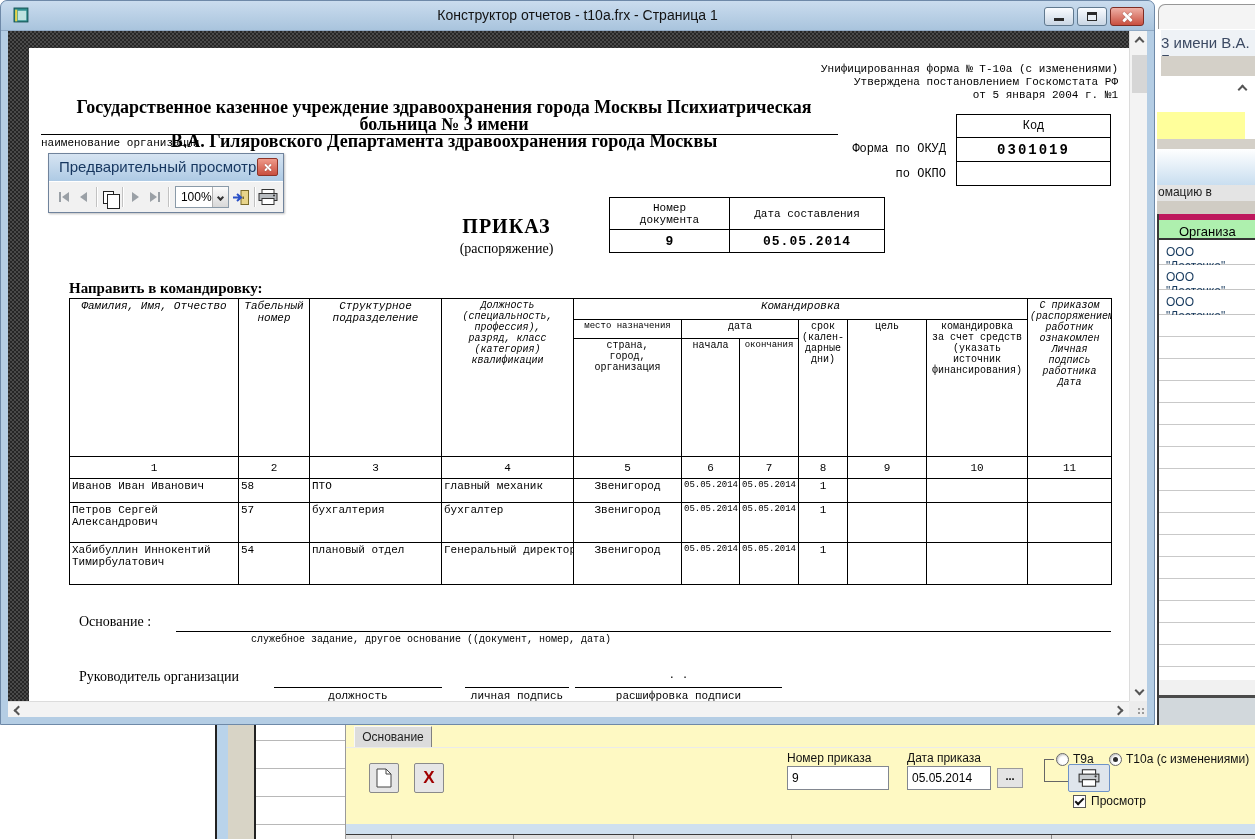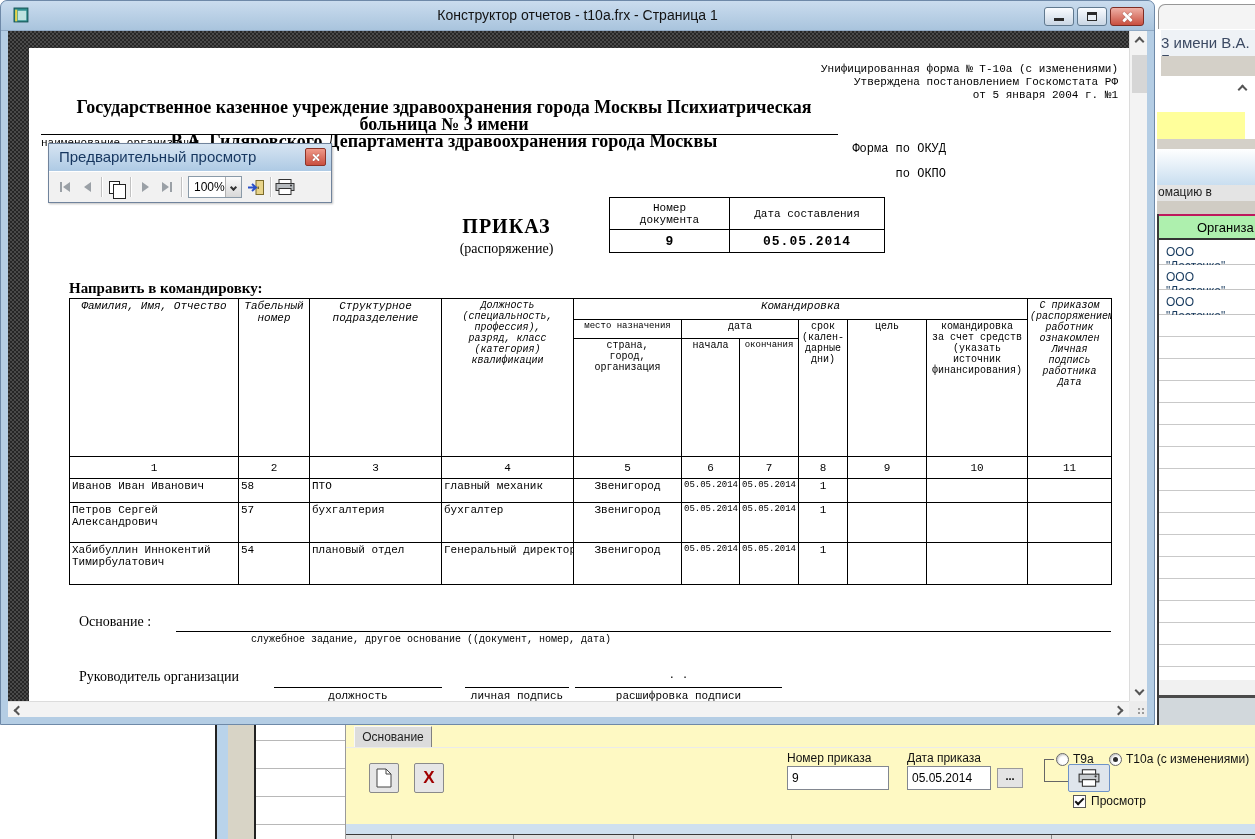--- a/index.html
+++ b/index.html
@@ -20,22 +20,22 @@
   .bgw-band1{left:6px;top:56px;right:0;height:20px;background:#d4d0c8;}
   .bgw-white{left:6px;top:76px;right:0;height:36px;background:#fff;}
   .bgw-yellow{left:2px;top:112px;width:88px;height:27px;background:#ffff9b;}
   .bgw-band2{left:2px;top:139px;right:0;height:10px;background:#d4d0c8;}
   .bgw-grad{left:2px;top:149px;right:0;height:36px;background:linear-gradient(#ffffff,#c9def0);}
   .bgw-note{left:2px;top:185px;right:0;height:16px;background:#e4e4e4;
     font-size:12px;color:#1c1c1c;padding-left:1px;}
   .bgw-band3{left:2px;top:201px;right:0;height:13px;background:#d0ccc4;}
   .bgw-table{left:2px;top:214px;right:0;bottom:0;border-left:2px solid #3a3a3a;}
   .bgw-green{left:0;top:0;right:0;height:26px;background:#aef0ae;
-    border-top:2px solid #be185d;border-bottom:2px solid #333;
-    font-size:13px;color:#000;padding:4px 0 0 38px;}
+    border-top:6px solid #be185d;border-bottom:2px solid #333;
+    font-size:13px;color:#000;padding:4px 0 0 20px;}
   .bgw-row{left:0;right:0;height:25px;background:#fff;border-bottom:1px solid #c4c4c4;
     font-size:12px;color:#173a5e;padding:5px 0 0 7px;}
   .bgw-empty{left:0;right:0;top:101px;height:365px;top:101px;
     background:repeating-linear-gradient(to bottom,#fff 0 21px,#c9c9c9 21px 22px);}
   .bgw-hatch{left:0;right:0;top:466px;height:15px;background:#f1f1f1;}
   .bgw-dark{left:0;right:0;top:481px;height:3px;background:#4a4a4a;}
   .bgw-bottom{left:0;right:0;top:484px;bottom:0;background:#d2d8dc;}
   .chev{display:inline-block;width:7px;height:7px;border-right:2px solid #555;border-bottom:2px solid #555;}
   .chev-up{transform:rotate(-135deg);}
   .chev-down{transform:rotate(45deg);}
@@ -132,21 +132,21 @@
   td.c{text-align:center;}
   .basis{left:50px;top:566px;font-size:14px;}
   .basisline{left:147px;top:583px;width:935px;border-bottom:1px solid #000;height:1px;}
   .basiscap{left:222px;top:586px;font-size:10px;}
   .mgr{left:50px;top:621px;font-size:14px;}
   .sdots{left:546px;top:621px;width:207px;text-align:center;font-size:11px;}
   .sline{top:639px;border-bottom:1px solid #000;height:1px;}
   .scap{top:642px;text-align:center;font-size:11px;}
 
   
-  #ptb{left:48px;top:143px;width:284px;height:60px;border:1px solid #70839c;background:#f1f1f1;
+  #ptb{left:48px;top:153px;width:236px;height:60px;border:1px solid #70839c;background:#f1f1f1;
     box-shadow:1px 1px 2px rgba(0,0,0,.25);}
   .ptb-title{left:0;top:0;right:0;height:27px;background:linear-gradient(#d6e4f2,#aecae4);
     font-size:15px;color:#16365f;padding:4px 0 0 10px;}
   .ptb-close{right:5px;top:4px;width:21px;height:18px;background:linear-gradient(#ef9a8a,#c94f3f);
     border:1px solid #8d3428;border-radius:2px;display:flex;align-items:center;justify-content:center;}
   .ptb-close .xglyph{width:9px;height:9px;}
   .ptb-close .xglyph::before,.ptb-close .xglyph::after{left:3.5px;height:9px;width:2px;}
   .ptb-body{left:0;top:27px;right:0;height:31px;display:flex;align-items:center;padding:0 5px;
     border-top:1px solid #fff;}
   .tbtn{width:22px;height:22px;display:flex;align-items:center;justify-content:center;gap:1px;}
@@ -273,20 +273,33 @@
 
     <div class="abs page">
       <div class="abs note mono pre">Унифицированная форма № Т-10а (с изменениями)
 Утверждена постановлением Госкомстата РФ
 от 5 января 2004 г. №1</div>
       <div class="abs org serif pre">Государственное казенное учреждение здравоохранения города Москвы Психиатрическая больница № 3 имени
 В.А. Гиляровского Департамента здравоохранения города Москвы</div>
       <div class="abs orgline"></div>
       <div class="abs orgcap mono">наименование организации</div>
 
+      <table class="doc mono" style="left:927px;top:66px;width:155px;">
+        <tbody>
+            <tr style="height:23px;">
+              <td style="text-align:center;font-size:12px;">Код</td>
+            </tr>
+        <tr style="height:24px;">
+              <td style="text-align:center;font-size:14px;font-weight:bold;letter-spacing:2px;">0301019</td>
+            </tr>
+        <tr style="height:24px;">
+              <td></td>
+            </tr>
+      </tbody>
+        </table>
       <div class="abs codelbl mono" style="right:183px;top:94px;">Форма по ОКУД</div>
       <div class="abs codelbl mono" style="right:183px;top:119px;">по ОКПО</div>
 
       <div class="abs ordertitle serif">ПРИКАЗ</div>
       <div class="abs ordersub serif">(распоряжение)</div>
 
       <table class="doc mono" style="left:580px;top:149px;width:275px;">
         <colgroup>
             <col style="width:120px;">
             <col style="width:155px;">

